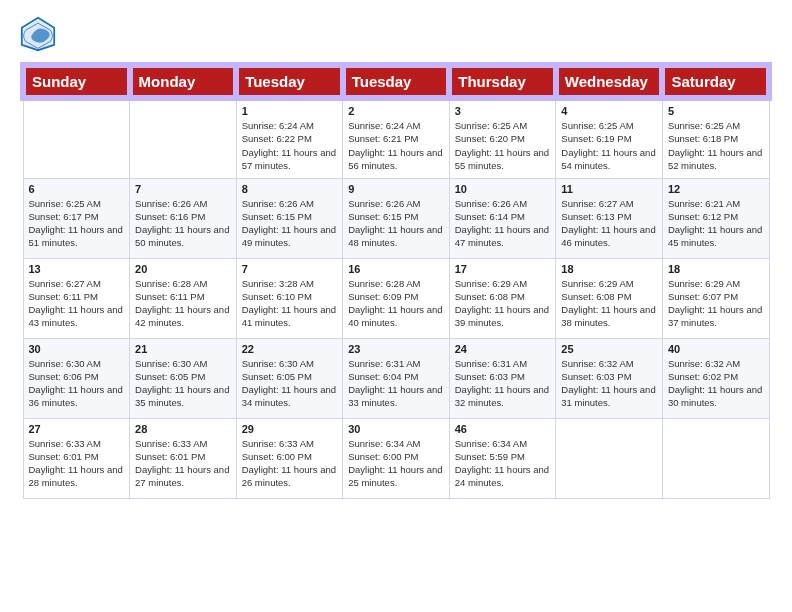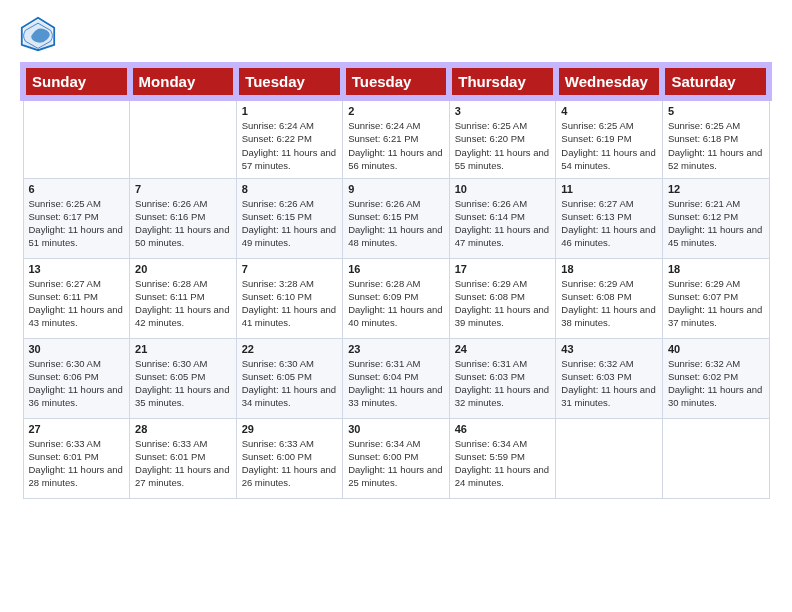--- a/index.html
+++ b/index.html
@@ -276,21 +276,21 @@
 Sunset: 6:04 PM
 Daylight: 11 hours and 33 minutes.</div>
           </td>
           <td>
             <div class="day-number">24</div>
             <div class="day-info">Sunrise: 6:31 AM
 Sunset: 6:03 PM
 Daylight: 11 hours and 32 minutes.</div>
           </td>
           <td>
-            <div class="day-number">43</div>
+            <div class="day-number">25</div>
             <div class="day-info">Sunrise: 6:32 AM
 Sunset: 6:03 PM
 Daylight: 11 hours and 31 minutes.</div>
           </td>
           <td>
             <div class="day-number">40</div>
             <div class="day-info">Sunrise: 6:32 AM
 Sunset: 6:02 PM
 Daylight: 11 hours and 30 minutes.</div>
           </td>

